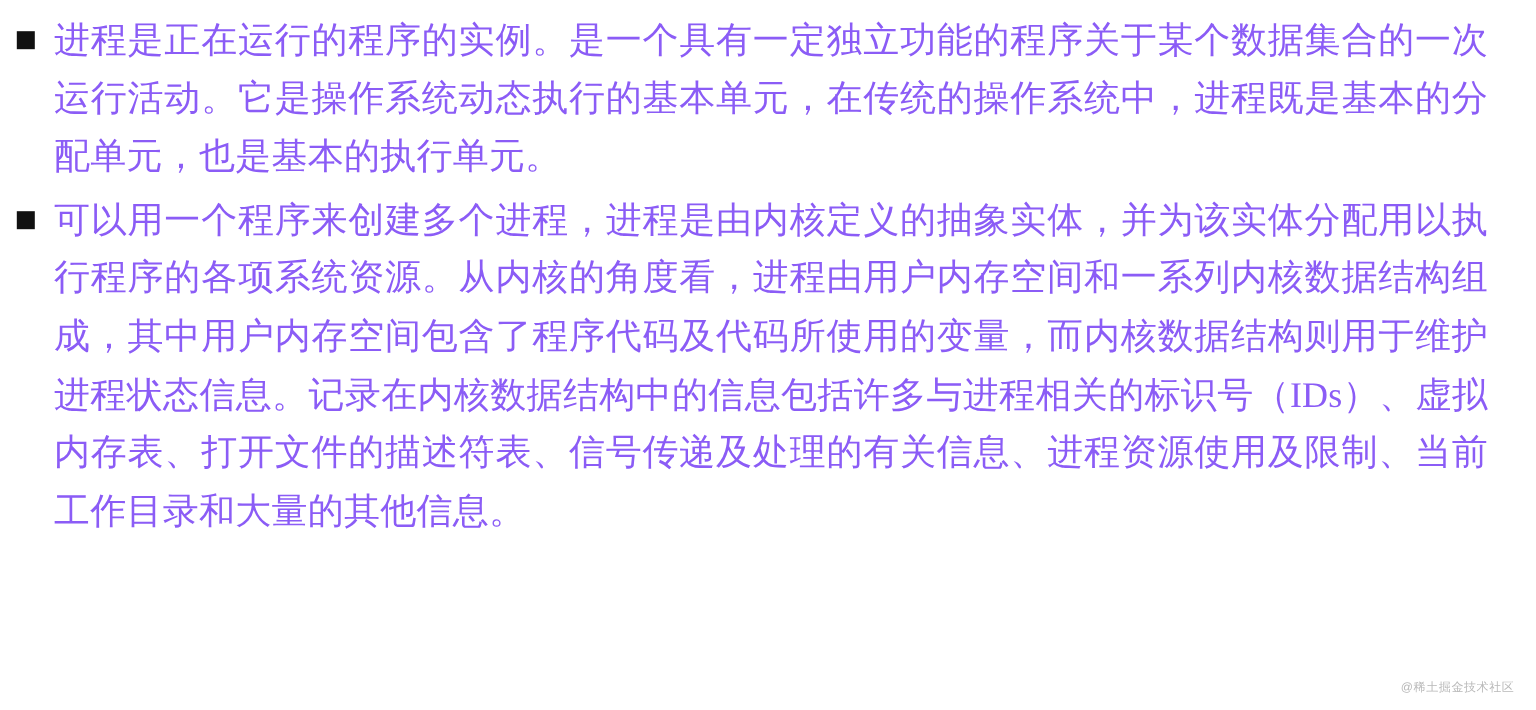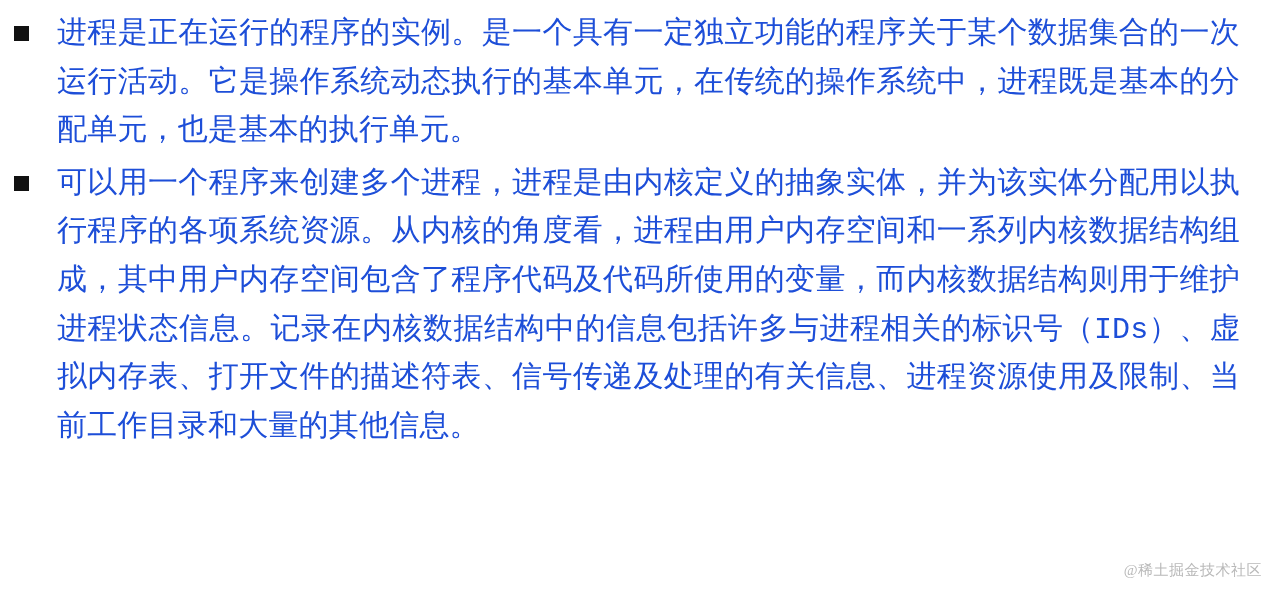--- a/index.html
+++ b/index.html
@@ -36,33 +36,32 @@
     width: 15px;
     height: 15px;
     background: #111111;
     margin-top: 16px;
     margin-right: 16px;
   }
   .bullet-text {
     flex: 1 1 auto;
     font-size: 30px;
     line-height: 1.62;
-    color: #1d4ed8;
+    color: #8b5cf6;
     text-align: justify;
     letter-spacing: 0.2px;
-    font-family: Liberation Mono, monospace;
-    margin-left: 12px;
+    font-family: Liberation Serif, serif;
   }
   .watermark {
     position: absolute;
     right: 18px;
     bottom: 12px;
-    font-size: 15px;
+    font-size: 10px;
     color: #b9b9b9;
-    font-family: Liberation Serif, serif;
+    font-family: Liberation Sans, sans-serif;
     letter-spacing: 0.5px;
     white-space: nowrap;
   }
 </style>
 </head>
 <body>
 
 <div class="slide">
   <ul class="bullet-list">
     <li class="bullet-item">

